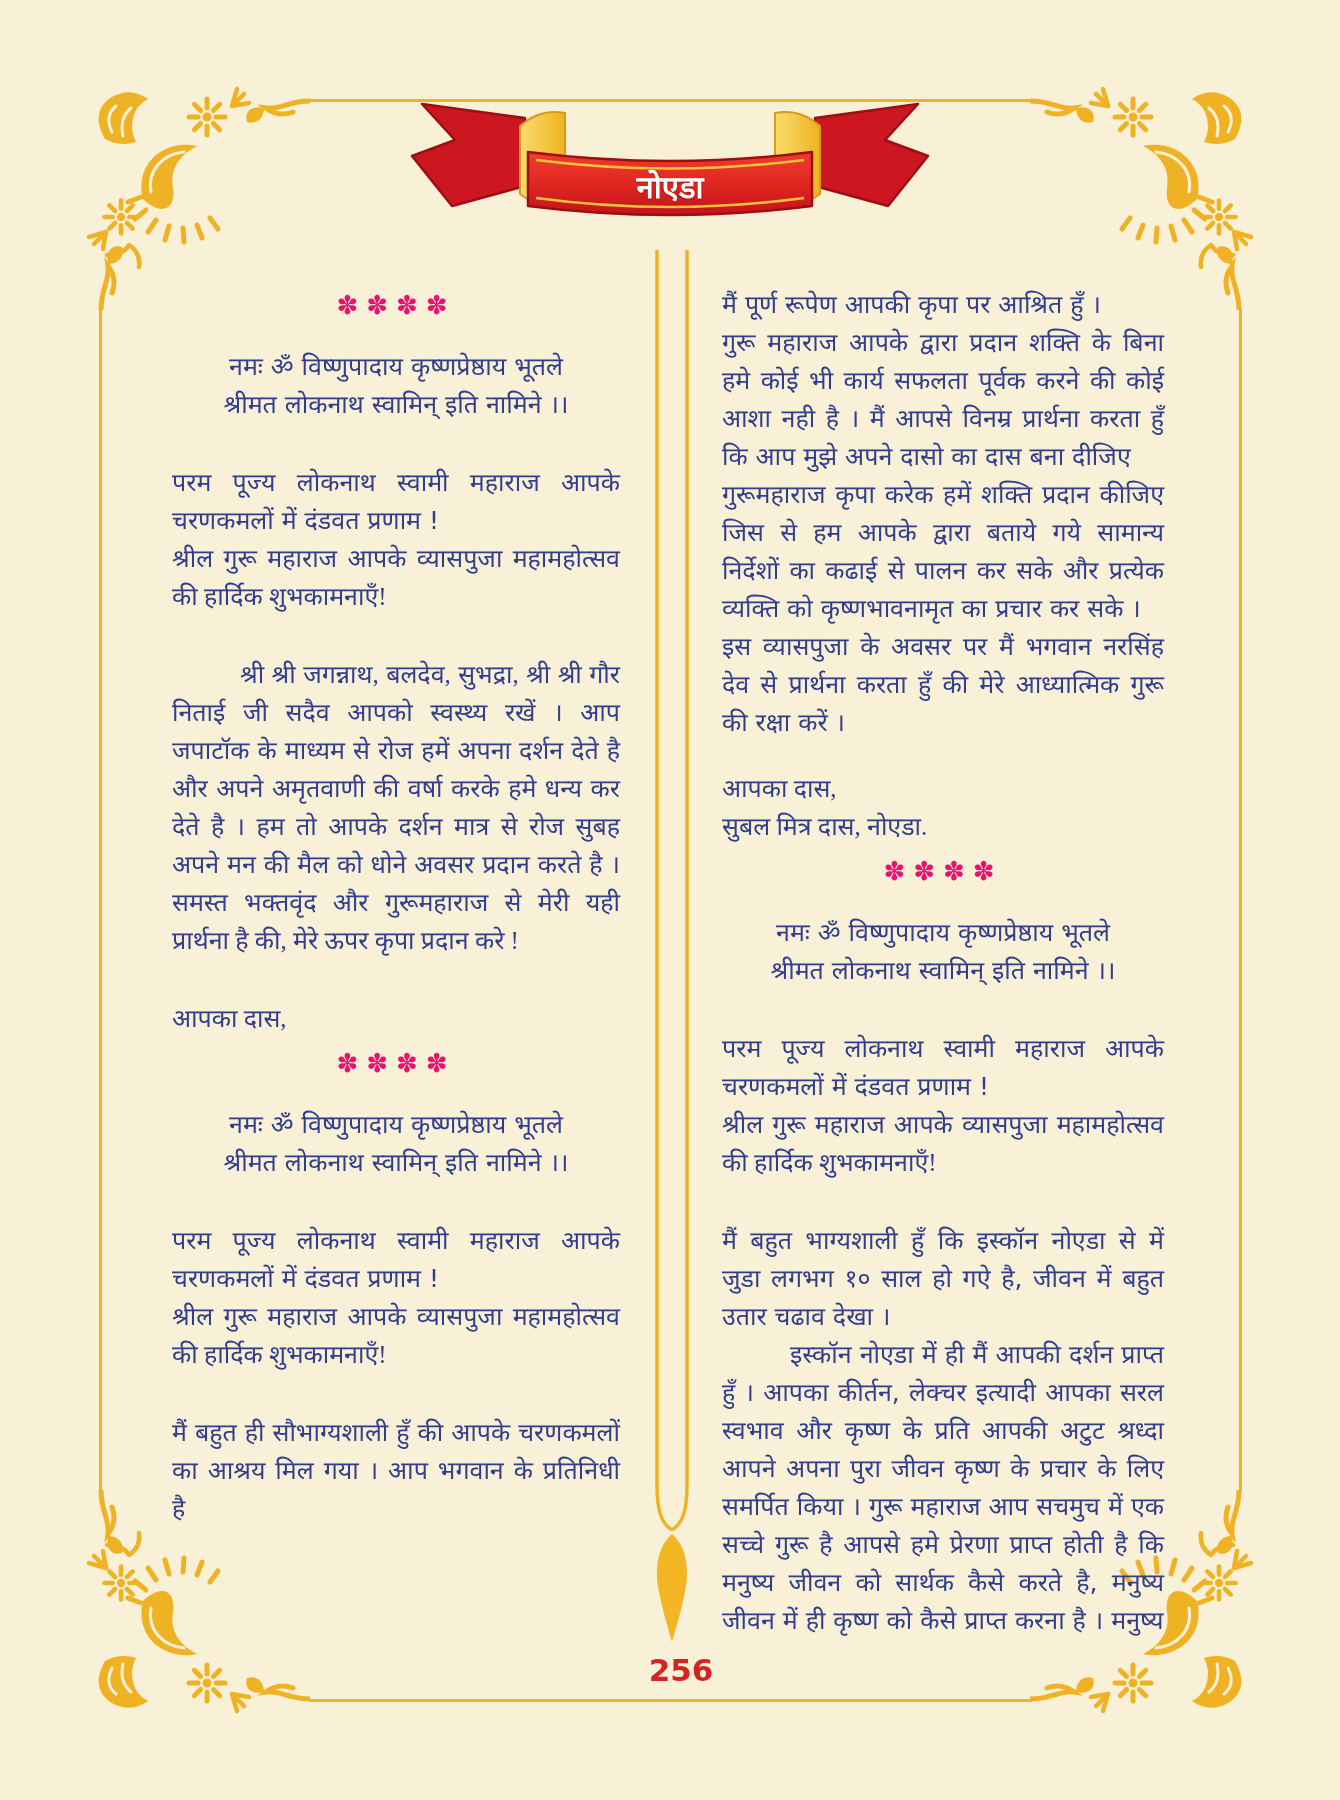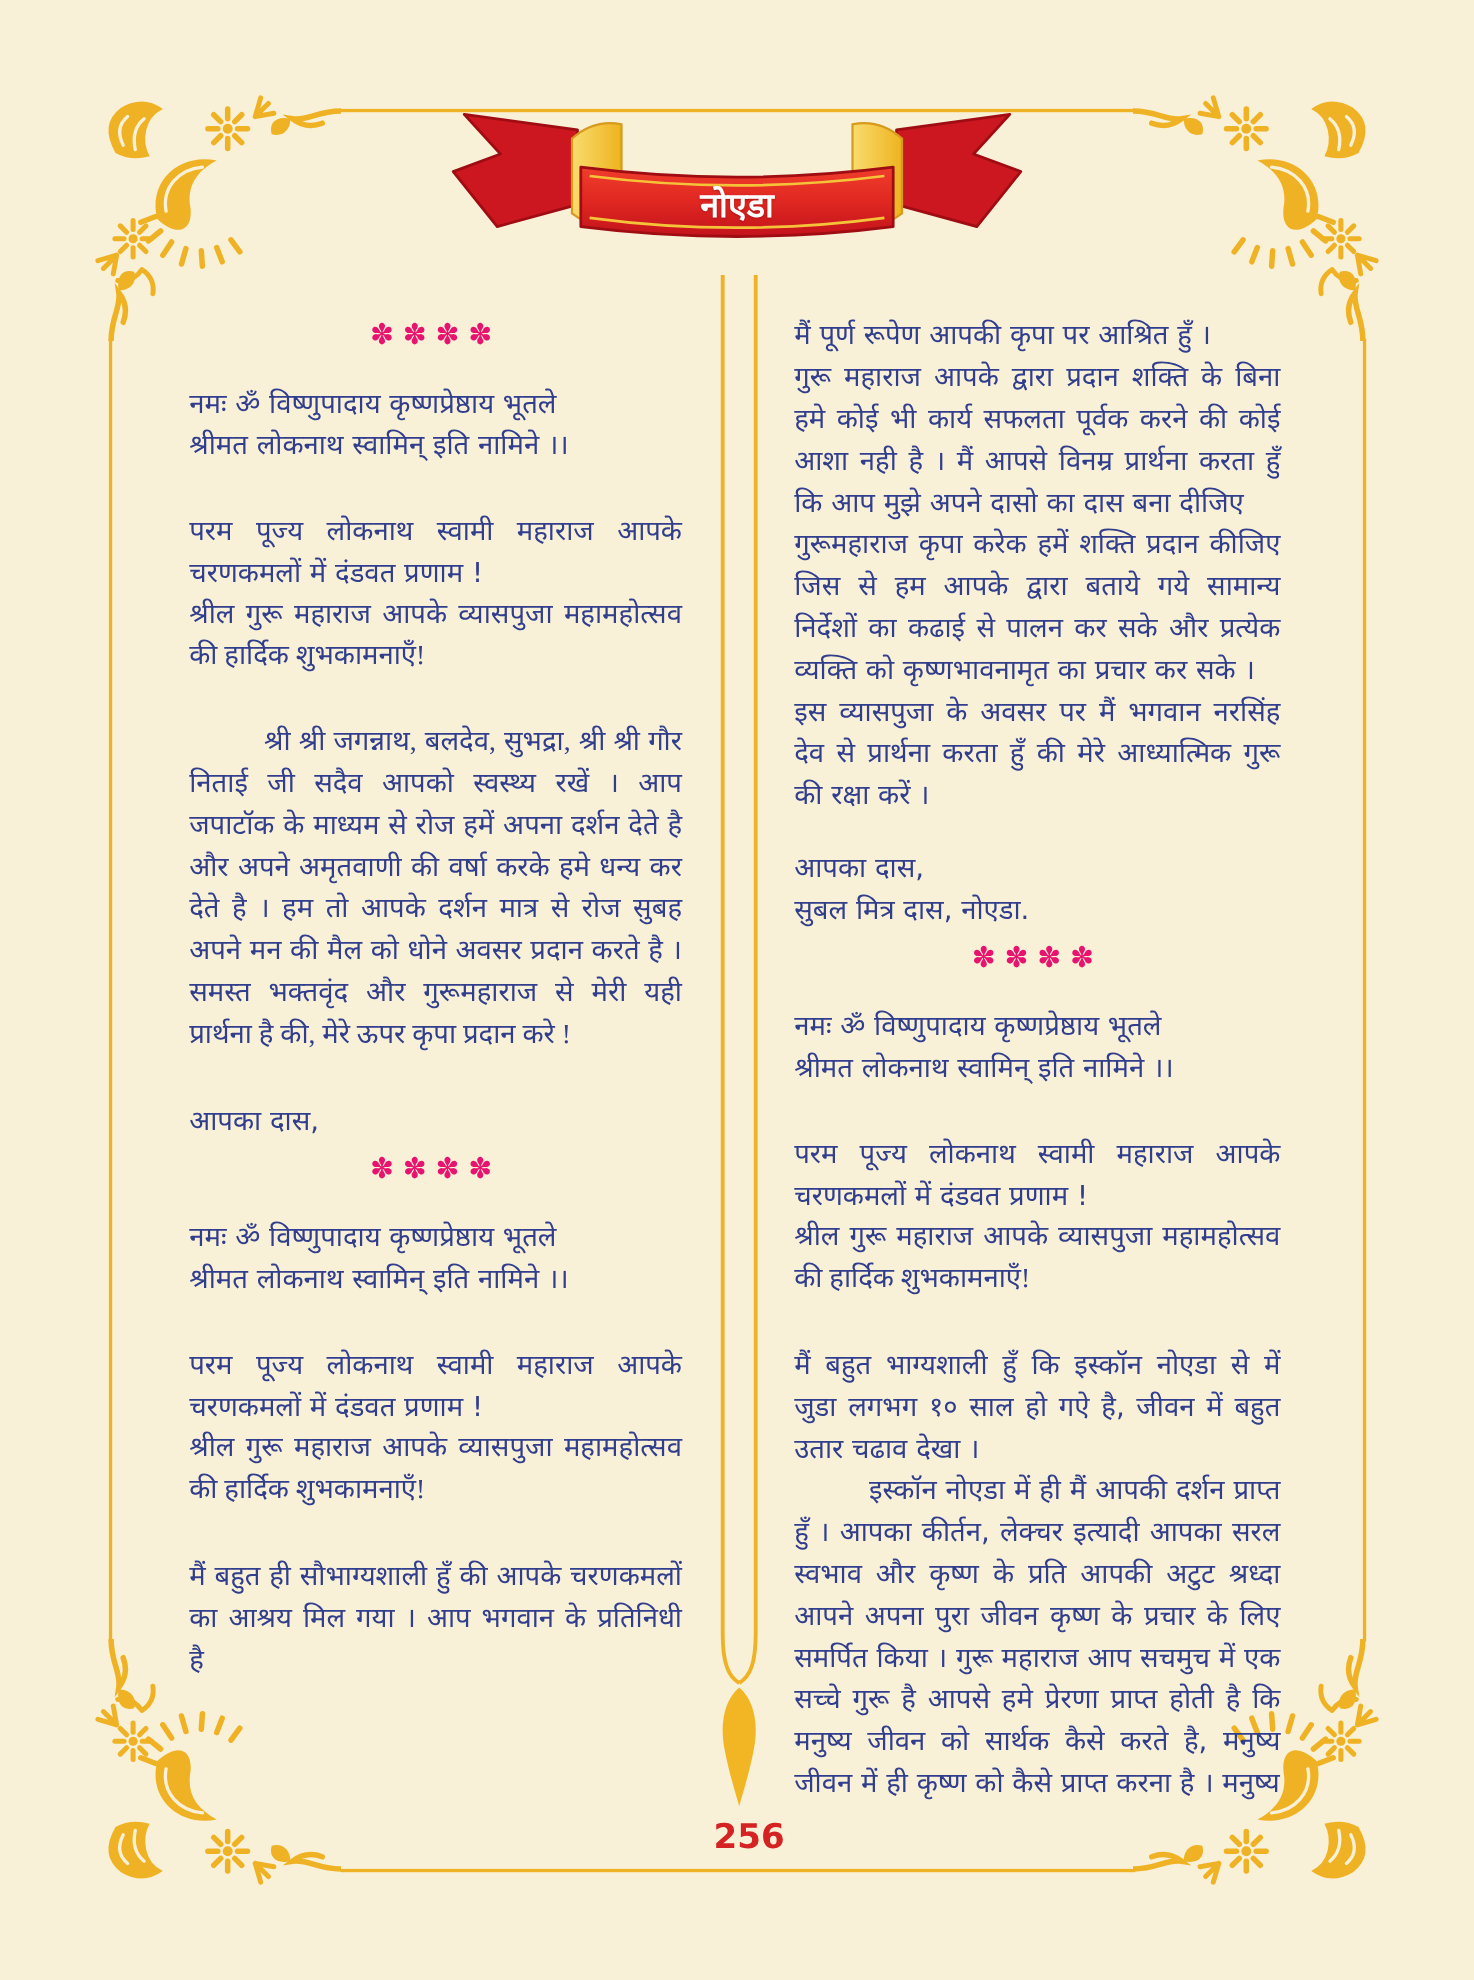--- a/index.html
+++ b/index.html
@@ -30,26 +30,26 @@
   }
   
   .divider{position:absolute;left:650px;top:250px;width:44px;height:1395px;}
   .divider svg{display:block;width:100%;height:100%;}
   
   .col{position:absolute;top:286px;font-size:25px;line-height:38px;}
   .col-left{left:172px;width:448px;}
   .col-right{left:722px;width:442px;}
   .sigline{margin:0;}
   .sig-block{margin:0 0 30px 0;}
-  .sig-block-tight{margin:0 0 6px 0;}
+  .sig-block-tight{margin:0 0 6px 0;font-family:Liberation Serif, serif;}
   .sep{
     color:#e8136e;text-align:center;font-weight:bold;font-size:26px;
     letter-spacing:8px;margin:0 0 24px 0;line-height:38px;
   }
-  .shloka{margin:16px 0 40px 0;}
+  .shloka{text-align:center;margin:16px 0 40px 0;}
   .para{text-align:justify;margin:0;}
   .para-indent{text-indent:68px;}
   .gap-after{margin-bottom:40px;font-family:Liberation Serif, serif;}
   .gap-before{margin-top:28px;}
   
   .page-number{
     position:absolute;left:0;top:1652px;width:100%;text-align:center;
     color:#d42322;font-weight:bold;font-size:31px;
   }
 </style>

